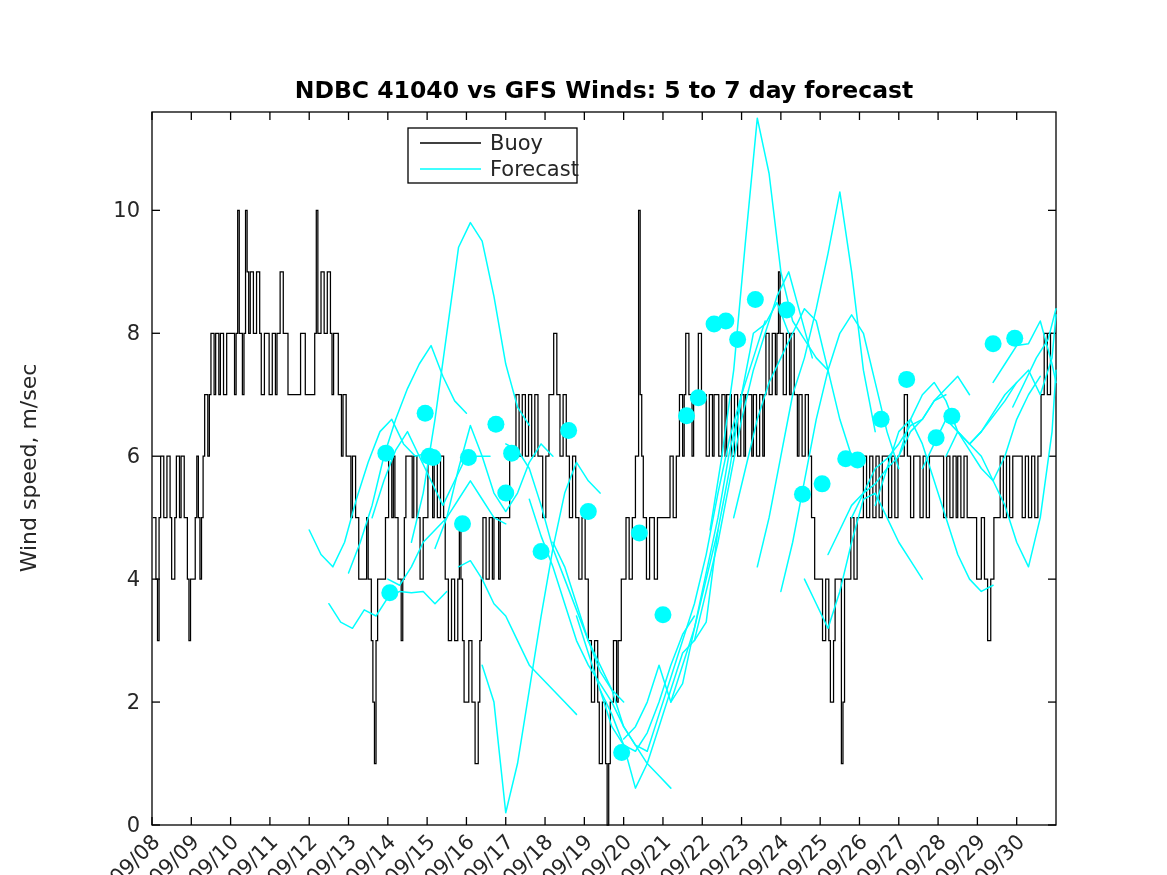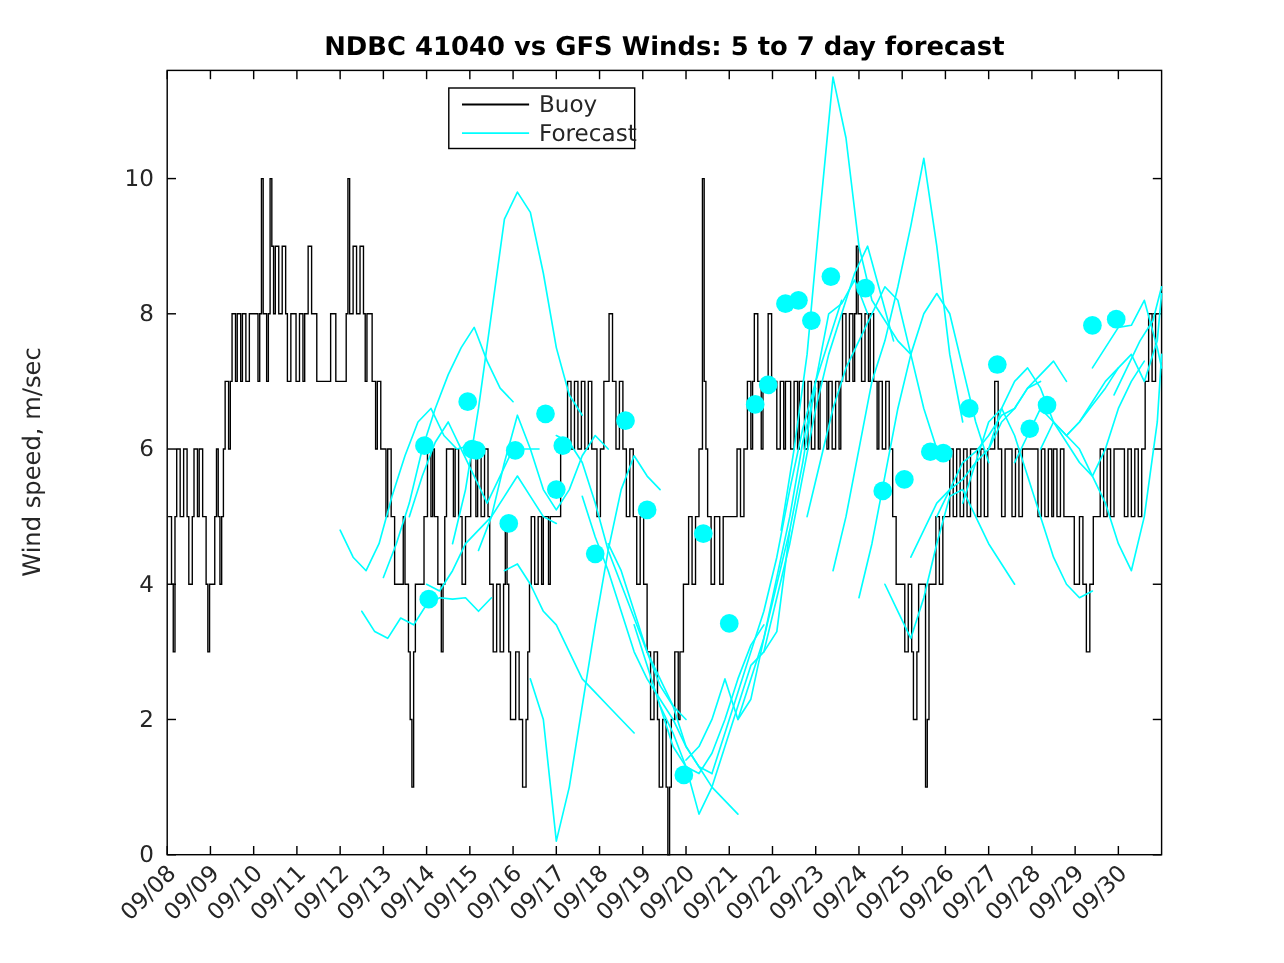--- a/index.html
+++ b/index.html
@@ -1,18 +1,18 @@
 <!DOCTYPE html>
 <html><head>
 <meta charset="utf-8">
 <style>
   html,body{margin:0;padding:0;background:#ffffff;}
   body{width:1167px;height:875px;overflow:hidden;
        font-family:"DejaVu Sans","Liberation Sans",sans-serif;}
-  #figure{position:relative;width:1167px;height:650px;background:#ffffff;}
+  #figure{position:relative;width:1167px;height:650px;background:#ffffff;margin-top:48px;}
   #plot-svg{position:absolute;left:0;top:0;width:1167px;height:875px;display:block;}
   .tick-mark{stroke:#000000;stroke-width:1.3;}
   .tick-text{font-family:"DejaVu Sans","Liberation Sans",sans-serif;font-size:21px;fill:#262626;}
   .ytick-text{text-anchor:end;dominant-baseline:middle;}
   .xtick-text{text-anchor:end;}
   .chart-title{font-family:"DejaVu Sans","Liberation Sans",sans-serif;
                font-size:23.5px;font-weight:bold;fill:#000000;text-anchor:middle;}
   .axis-label{font-family:"DejaVu Sans","Liberation Sans",sans-serif;
               font-size:22px;fill:#262626;text-anchor:middle;}
   .series-buoy{fill:none;stroke:#000000;stroke-width:1.25;

